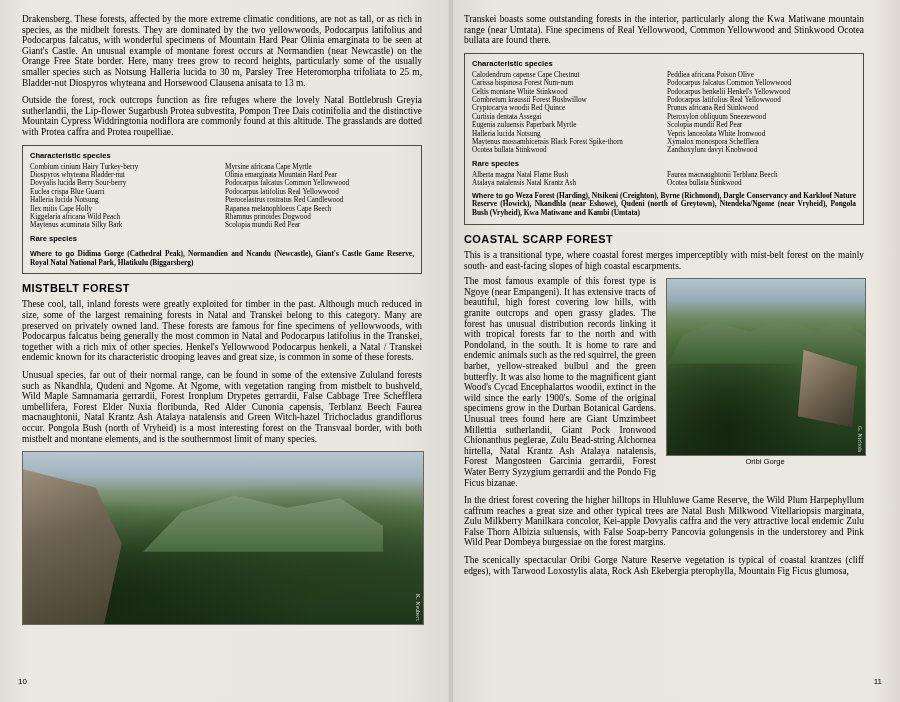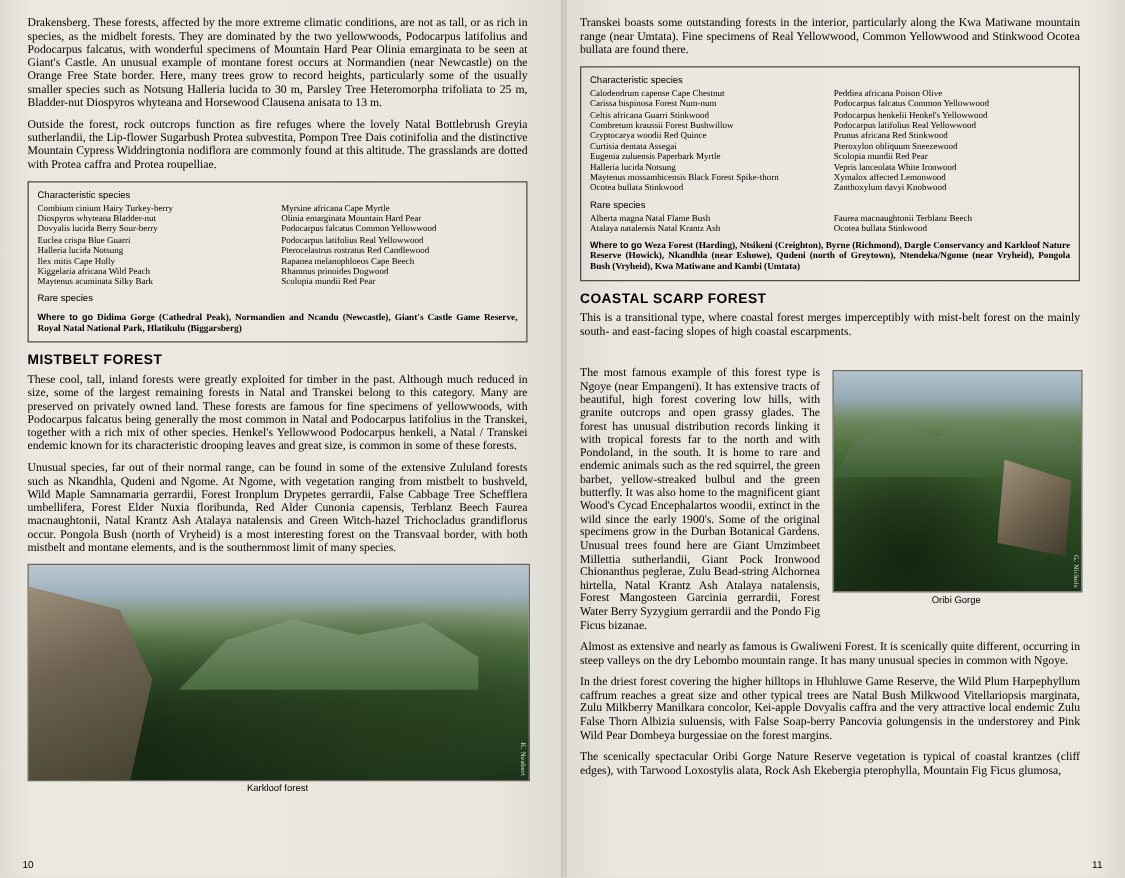--- a/index.html
+++ b/index.html
@@ -25,36 +25,36 @@
   .page.left{ padding-left:22px; padding-right:28px;
     background:linear-gradient(90deg,#dedcd4 0%, #eae8e0 6%, #e9e7df 88%, #dcdad2 100%);}
   .page.right{ padding-left:14px; padding-right:36px;
     background:linear-gradient(90deg,#dcdad2 0%, #e9e7df 10%, #eae8e0 94%, #ddd9d1 100%);}
   .gutter{
     position:absolute;left:449px;top:0;width:4px;height:702px;
     background:linear-gradient(90deg,#b9b7ae,#d8d6ce,#b9b7ae);
     z-index:5;
   }
   p{margin:0 0 7px 0;font-size:9.4px;line-height:10.6px;text-align:justify;}
-  .tight{margin-bottom:23px;}
+  .tight{margin-bottom:5px;}
   h2{
     font-family:"Liberation Sans", sans-serif;
     font-size:11px;font-weight:bold;letter-spacing:.4px;
     margin:8px 0 5px 0;
   }
   
   .box{
     border:1px solid #4e4b44;
     padding:5px 7px 6px 7px;
     margin:6px 0 7px 0;
     background:transparent;
   }
   .box .hd{
     font-family:"Liberation Sans", sans-serif;
-    font-weight:normal;font-size:7.6px;margin:0 0 3px 0;
+    font-weight:bold;font-size:7.6px;margin:0 0 3px 0;
   }
   .cols2{display:flex;gap:6px;}
   .cols2 .c{flex:1;}
   .sp{font-size:7.2px;line-height:8.4px;margin:0;}
   .goto{font-size:7.4px;line-height:8.8px;margin:4px 0 0 0;font-weight:bold;}
   .goto b{font-family:"Liberation Sans", sans-serif;font-size:7.2px;}
   
   .photo{
     position:relative;
     border:1px solid #6a675e;
@@ -67,21 +67,21 @@
   }
   .credit{
     position:absolute;right:2px;bottom:3px;
     font-size:5.4px;color:#fff;
     writing-mode:vertical-rl;
     text-orientation:mixed;
     letter-spacing:.3px;
     opacity:.85;
   }
   .pgnum{
-    position:absolute;bottom:6px;
+    position:absolute;bottom:16px;
     font-family:"Liberation Sans", sans-serif;
     font-size:8px;
   }
   .pgnum.l{left:18px;}
   .pgnum.r{right:18px;}
 
   
   .ph-karkloof{
     width:100%;height:172px;
     background:
@@ -172,56 +172,55 @@
 
     <h2>MISTBELT FOREST</h2>
     <p>These cool, tall, inland forests were greatly exploited for timber in the past. Although much reduced in size, some of the largest remaining forests in Natal and Transkei belong to this category. Many are preserved on privately owned land. These forests are famous for fine specimens of yellowwoods, with Podocarpus falcatus being generally the most common in Natal and Podocarpus latifolius in the Transkei, together with a rich mix of other species. Henkel's Yellowwood Podocarpus henkeli, a Natal / Transkei endemic known for its characteristic drooping leaves and great size, is common in some of these forests.</p>
     <p>Unusual species, far out of their normal range, can be found in some of the extensive Zululand forests such as Nkandhla, Qudeni and Ngome. At Ngome, with vegetation ranging from mistbelt to bushveld, Wild Maple Samnamaria gerrardii, Forest Ironplum Drypetes gerrardii, False Cabbage Tree Schefflera umbellifera, Forest Elder Nuxia floribunda, Red Alder Cunonia capensis, Terblanz Beech Faurea macnaughtonii, Natal Krantz Ash Atalaya natalensis and Green Witch-hazel Trichocladus grandiflorus occur. Pongola Bush (north of Vryheid) is a most interesting forest on the Transvaal border, with both mistbelt and montane elements, and is the southernmost limit of many species.</p>
 
     <div class="photo ph-karkloof">
       <div class="cliff"></div>
       <div class="hill"></div>
       <div class="credit">K. Neubert</div>
     </div>
-    <div class="cap">Karkloof forest</div>
 
     <div class="pgnum l">10</div>
   </div>
 
   <div class="gutter"></div>
 
   <div class="page right">
 
     <p>Transkei boasts some outstanding forests in the interior, particularly along the Kwa Matiwane mountain range (near Umtata). Fine specimens of Real Yellowwood, Common Yellowwood and Stinkwood Ocotea bullata are found there.</p>
 
     <div class="box">
       <div class="hd">Characteristic species</div>
       <div class="cols2">
         <div class="c">
           <p class="sp">Calodendrum capense Cape Chestnut</p>
           <p class="sp">Carissa bispinosa Forest Num-num</p>
-          <p class="sp">Celtis africana Guarri Stinkwood</p>
+          <p class="sp">Celtis montane White Stinkwood</p>
           <p class="sp">Combretum kraussii Forest Bushwillow</p>
           <p class="sp">Cryptocarya woodii Red Quince</p>
           <p class="sp">Curtisia dentata Assegai</p>
           <p class="sp">Eugenia zuluensis Paperbark Myrtle</p>
           <p class="sp">Halleria lucida Notsung</p>
           <p class="sp">Maytenus mossambicensis Black Forest Spike-thorn</p>
           <p class="sp">Ocotea bullata Stinkwood</p>
         </div>
         <div class="c">
           <p class="sp">Peddiea africana Poison Olive</p>
           <p class="sp">Podocarpus falcatus Common Yellowwood</p>
           <p class="sp">Podocarpus henkelii Henkel's Yellowwood</p>
           <p class="sp">Podocarpus latifolius Real Yellowwood</p>
           <p class="sp">Prunus africana Red Stinkwood</p>
           <p class="sp">Pteroxylon obliquum Sneezewood</p>
           <p class="sp">Scolopia mundii Red Pear</p>
           <p class="sp">Vepris lanceolata White Ironwood</p>
-          <p class="sp">Xymalox affected Lemonwood</p>
+          <p class="sp">Xymalox monospora Schefflera</p>
           <p class="sp">Zanthoxylum davyi Knobwood</p>
         </div>
       </div>
 
       <div class="hd" style="margin-top:4px">Rare species</div>
       <div class="cols2">
         <div class="c">
           <p class="sp">Alberta magna Natal Flame Bush</p>
           <p class="sp">Atalaya natalensis Natal Krantz Ash</p>
         </div>
@@ -245,21 +244,20 @@
       <div style="float:right;width:198px;margin:2px 0 4px 10px;">
         <div class="photo ph-oribi">
           <div class="ridge"></div>
           <div class="cliffr"></div>
           <div class="credit">G. Nichols</div>
         </div>
         <div class="cap">Oribi Gorge</div>
       </div>
 
       <p>The most famous example of this forest type is Ngoye (near Empangeni). It has extensive tracts of beautiful, high forest covering low hills, with granite outcrops and open grassy glades. The forest has unusual distribution records linking it with tropical forests far to the north and with Pondoland, in the south. It is home to rare and endemic animals such as the red squirrel, the green barbet, yellow-streaked bulbul and the green butterfly. It was also home to the magnificent giant Wood's Cycad Encephalartos woodii, extinct in the wild since the early 1900's. Some of the original specimens grow in the Durban Botanical Gardens. Unusual trees found here are Giant Umzimbeet Millettia sutherlandii, Giant Pock Ironwood Chionanthus peglerae, Zulu Bead-string Alchornea hirtella, Natal Krantz Ash Atalaya natalensis, Forest Mangosteen Garcinia gerrardii, Forest Water Berry Syzygium gerrardii and the Pondo Fig Ficus bizanae.</p>
-      <p>Almost as extensive and nearly as famous is Gwaliweni Forest. It is scenically quite different, occurring in steep valleys on the dry Lebombo mountain range. It has many unusual species in common with Ngoye.</p>
       <p>In the driest forest covering the higher hilltops in Hluhluwe Game Reserve, the Wild Plum Harpephyllum caffrum reaches a great size and other typical trees are Natal Bush Milkwood Vitellariopsis marginata, Zulu Milkberry Manilkara concolor, Kei-apple Dovyalis caffra and the very attractive local endemic Zulu False Thorn Albizia suluensis, with False Soap-berry Pancovia golungensis in the understorey and Pink Wild Pear Dombeya burgessiae on the forest margins.</p>
       <div style="clear:both"></div>
       <p>The scenically spectacular Oribi Gorge Nature Reserve vegetation is typical of coastal krantzes (cliff edges), with Tarwood Loxostylis alata, Rock Ash Ekebergia pterophylla, Mountain Fig Ficus glumosa,</p>
     </div>
 
     <div class="pgnum r">11</div>
   </div>
 
 </div>
 

